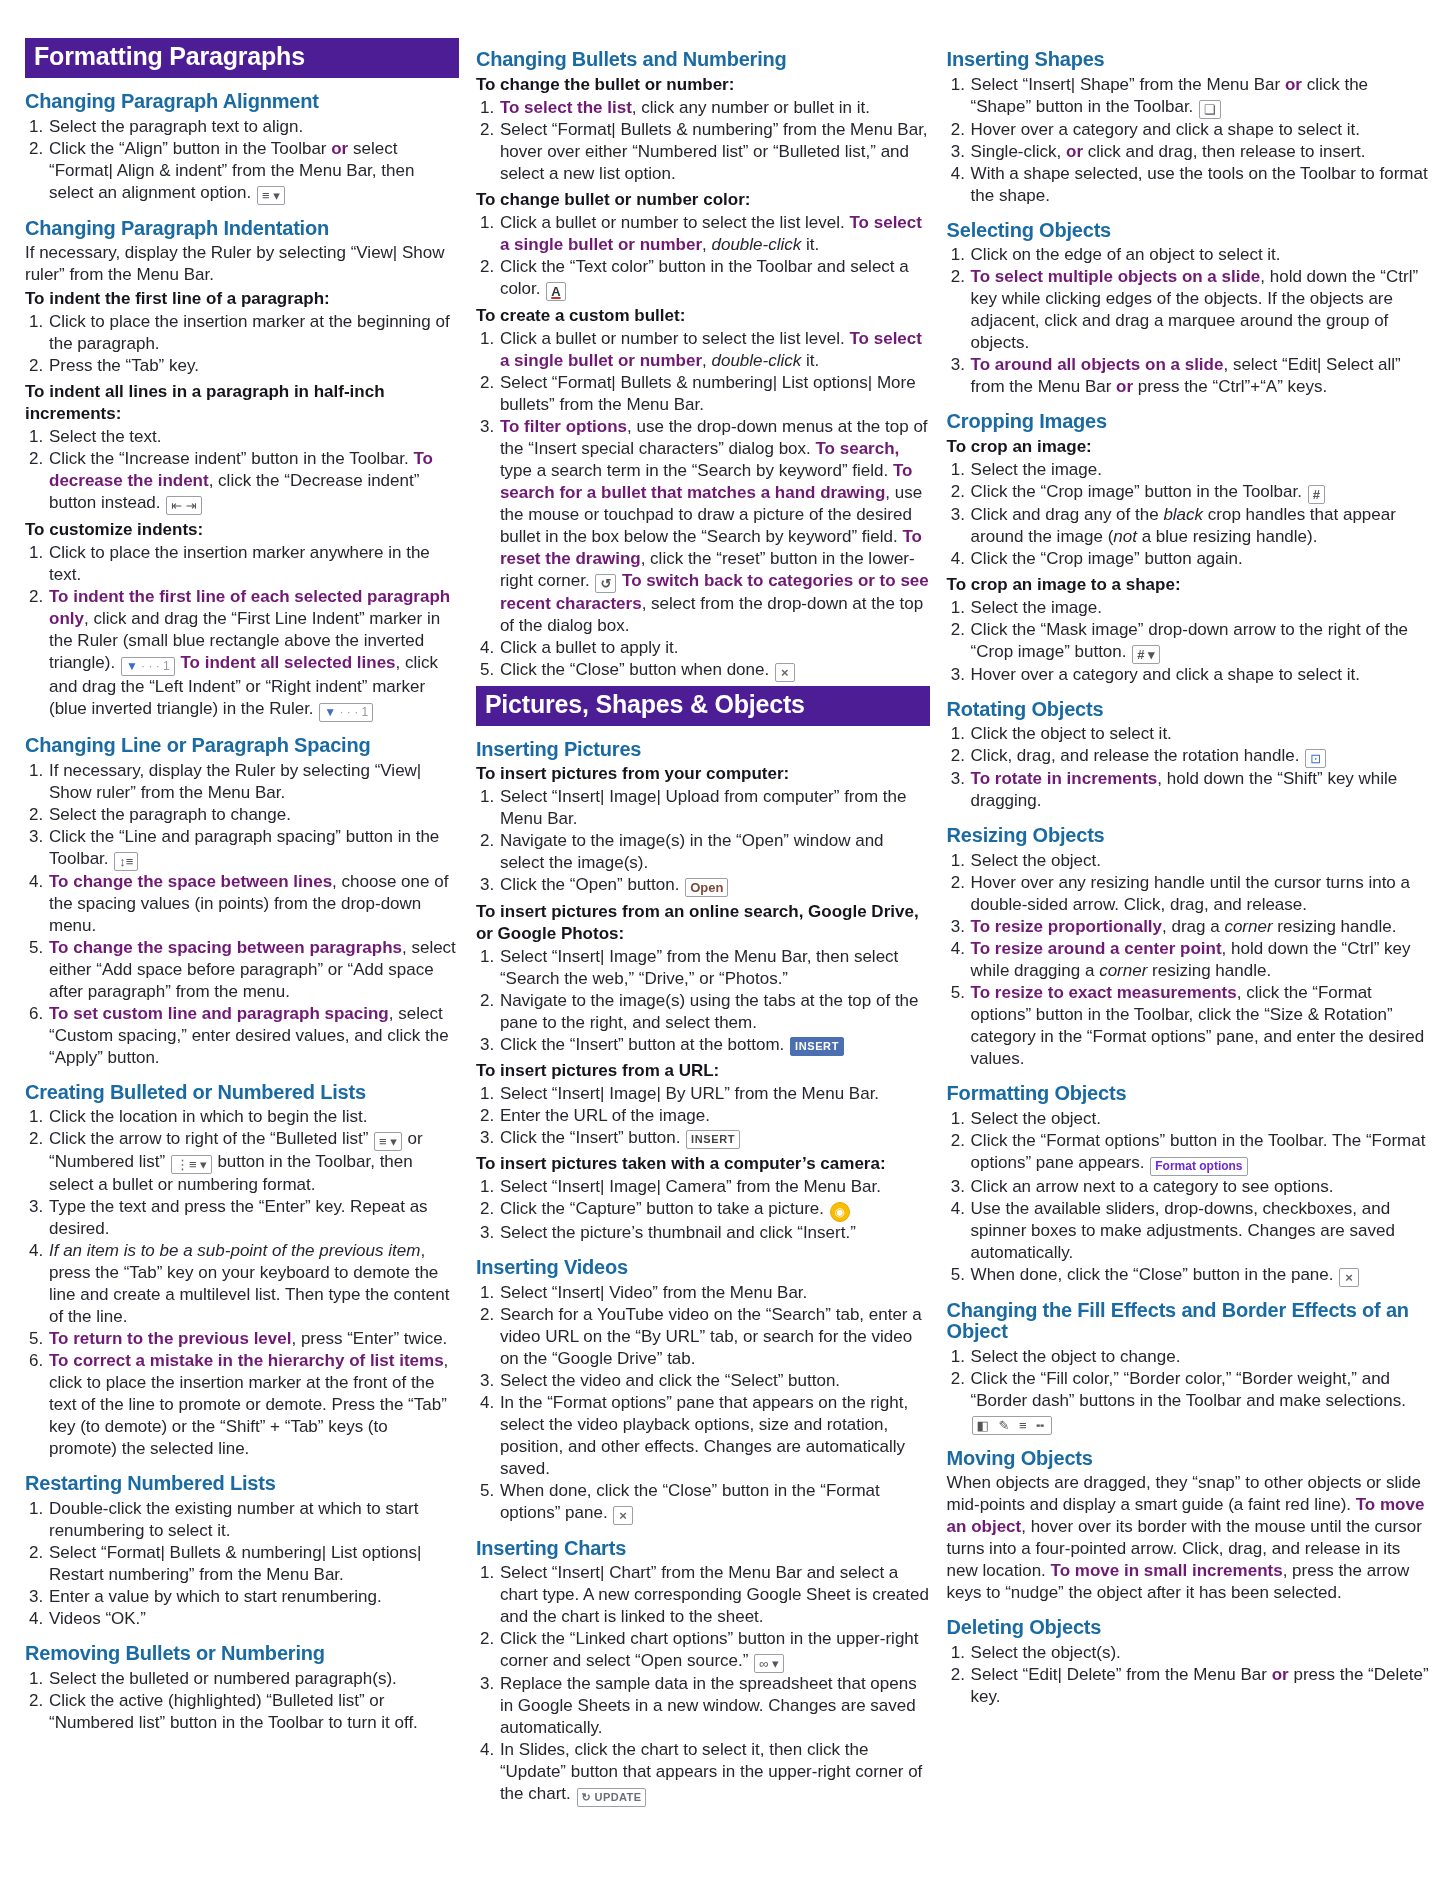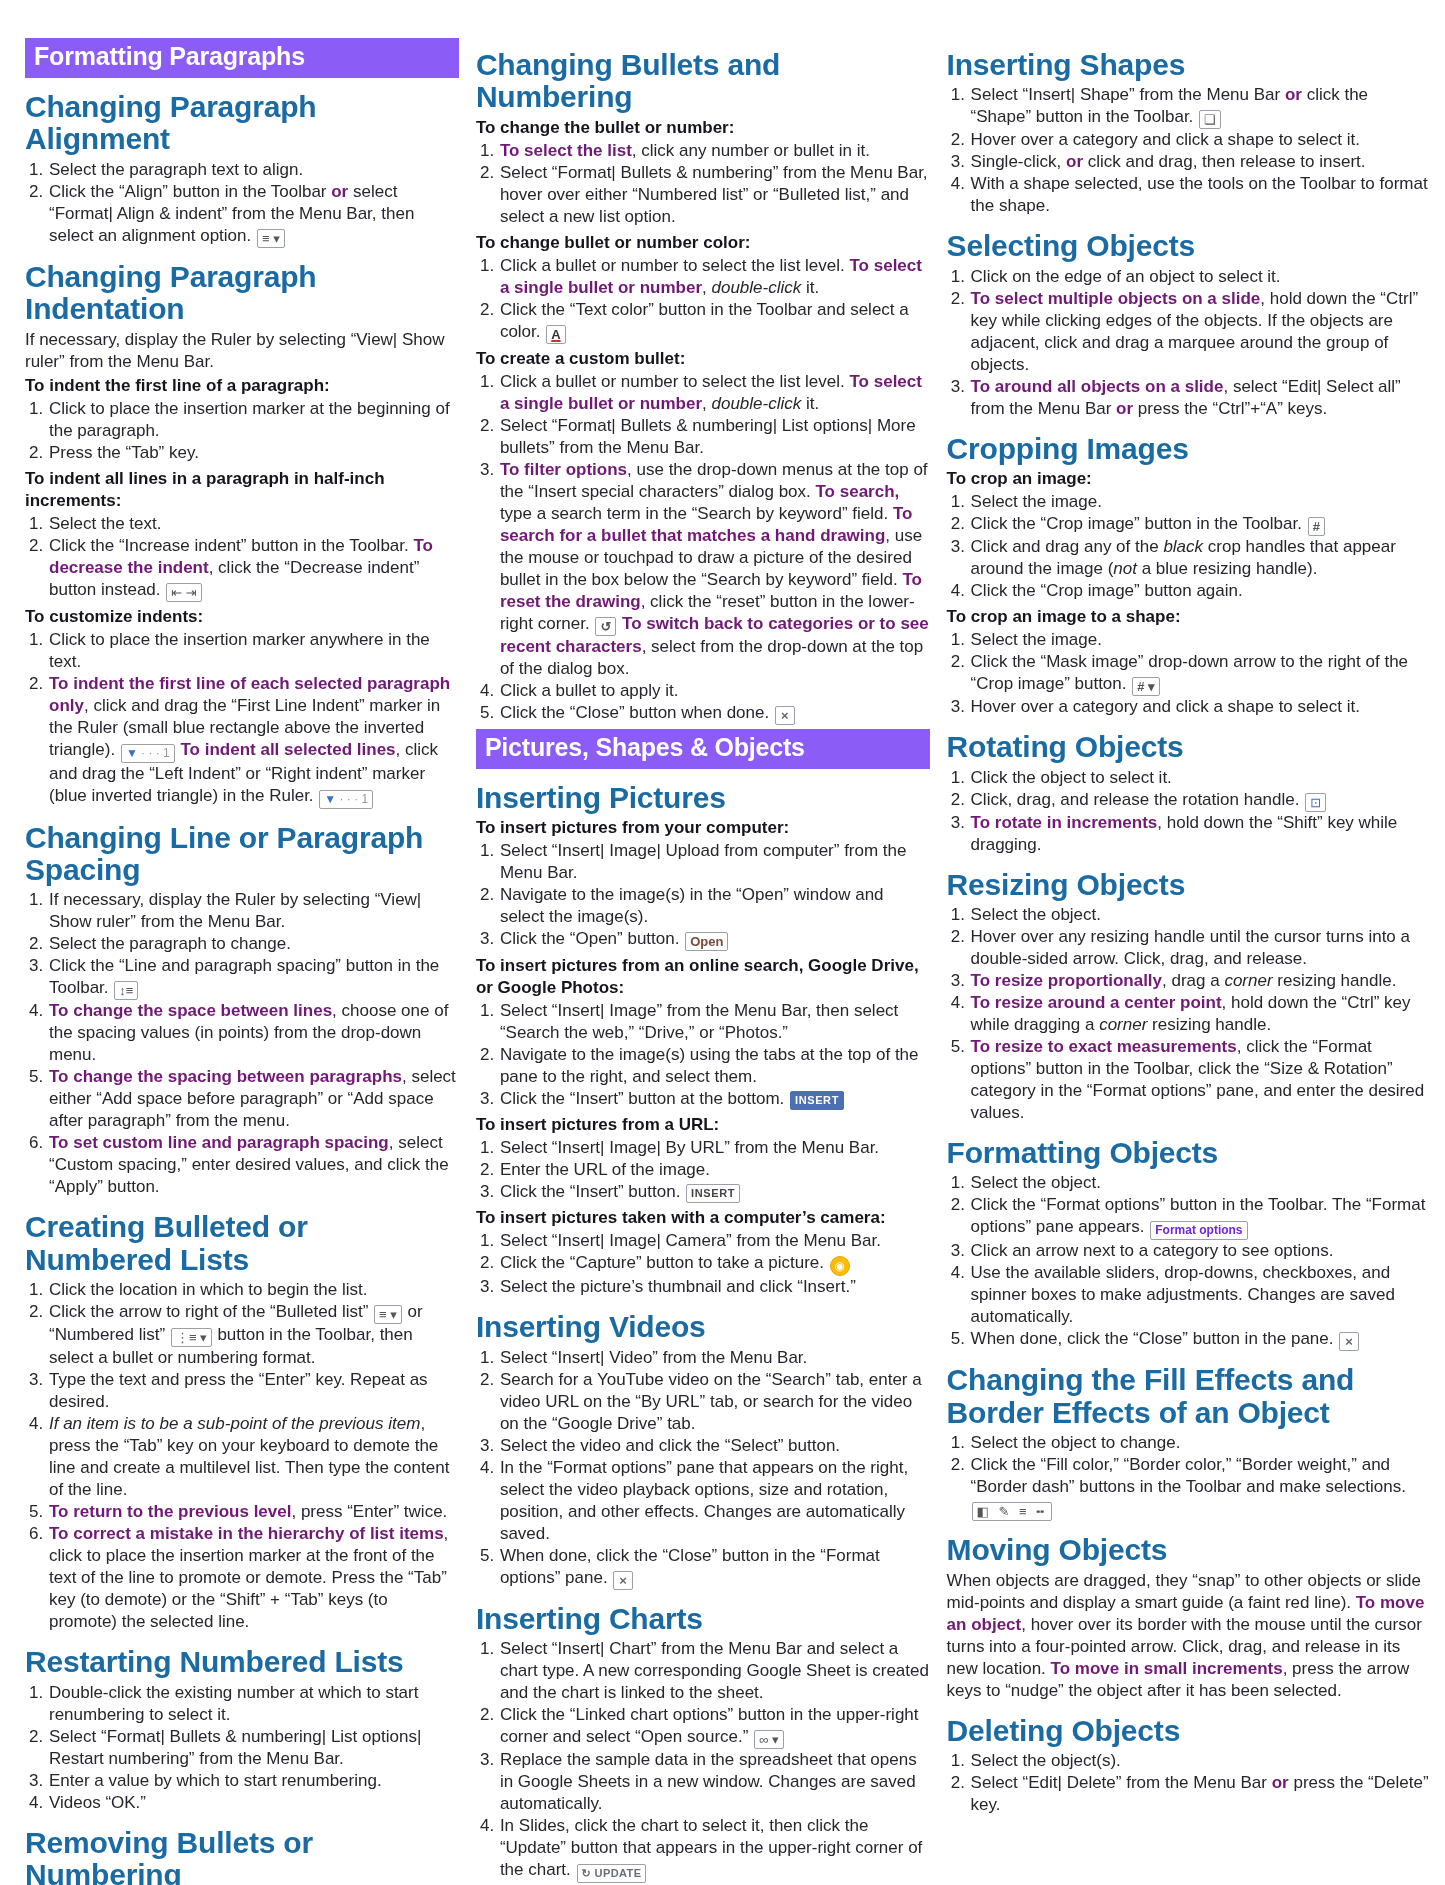--- a/index.html
+++ b/index.html
@@ -11,28 +11,28 @@
     display:flex;
     padding:36px 14px 0 25px;
     gap:17px;
   }
   .col { box-sizing:border-box; }
   .col1 { width:438px; }
   .col2 { width:458px; }
   .col3 { width:489px; }
 
   .banner {
-    background:#8b5cf6; color:#fff;
+    background:#4c1d95; color:#fff;
     font-size:25px; font-weight:bold;
     padding:4px 10px 7px 9px;
     margin:2px 0 8px;
     letter-spacing:-0.2px;
   }
   .heading {
-    color:#1a6ba3; font-size:30px; font-weight:bold;
+    color:#1a6ba3; font-size:20px; font-weight:bold;
     margin:13px 0 3px; line-height:1.08; letter-spacing:-0.2px;
   }
   .subhead {
     font-weight:bold; color:#15151d;
     font-size:17px; line-height:22px; margin:1px 0 0;
   }
   .para { font-size:17px; line-height:22px; margin:1px 0 2px; }
   ol.steps { margin:1px 0 4px; padding-left:23px; font-size:17px; line-height:22px; }
   ol.steps li { padding-left:1px; margin:0; }
   b { color:#701a75; }

